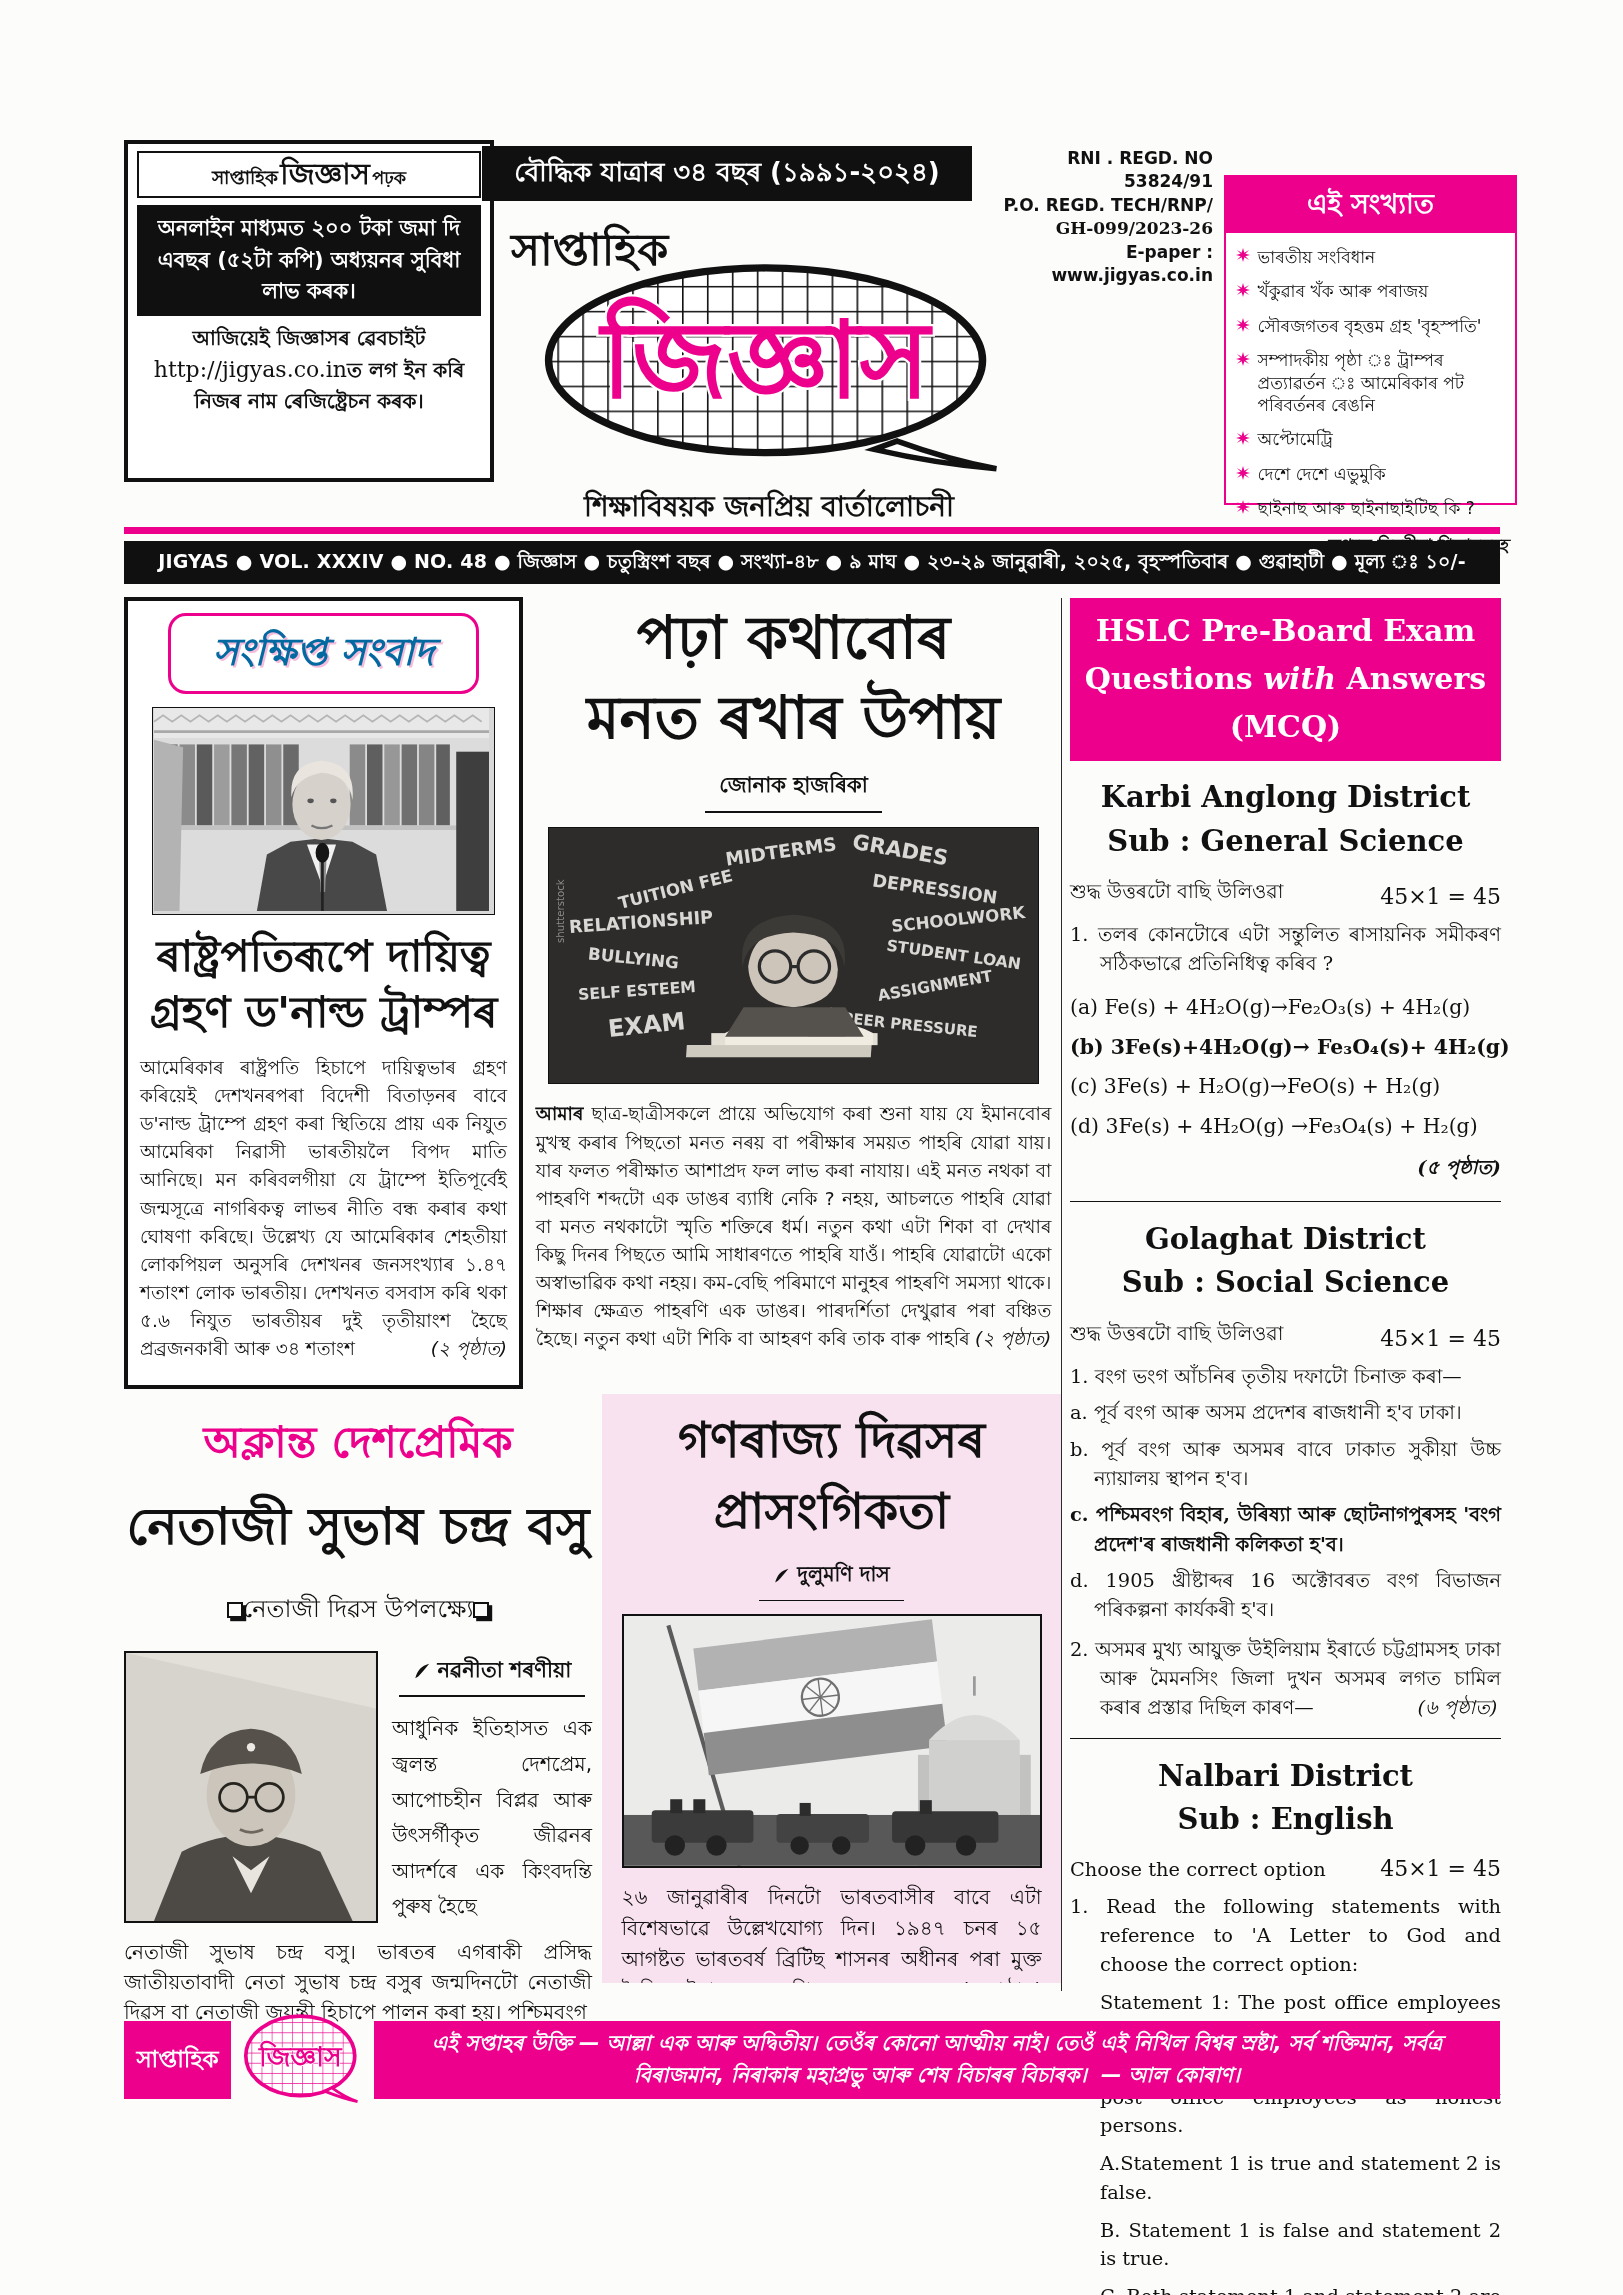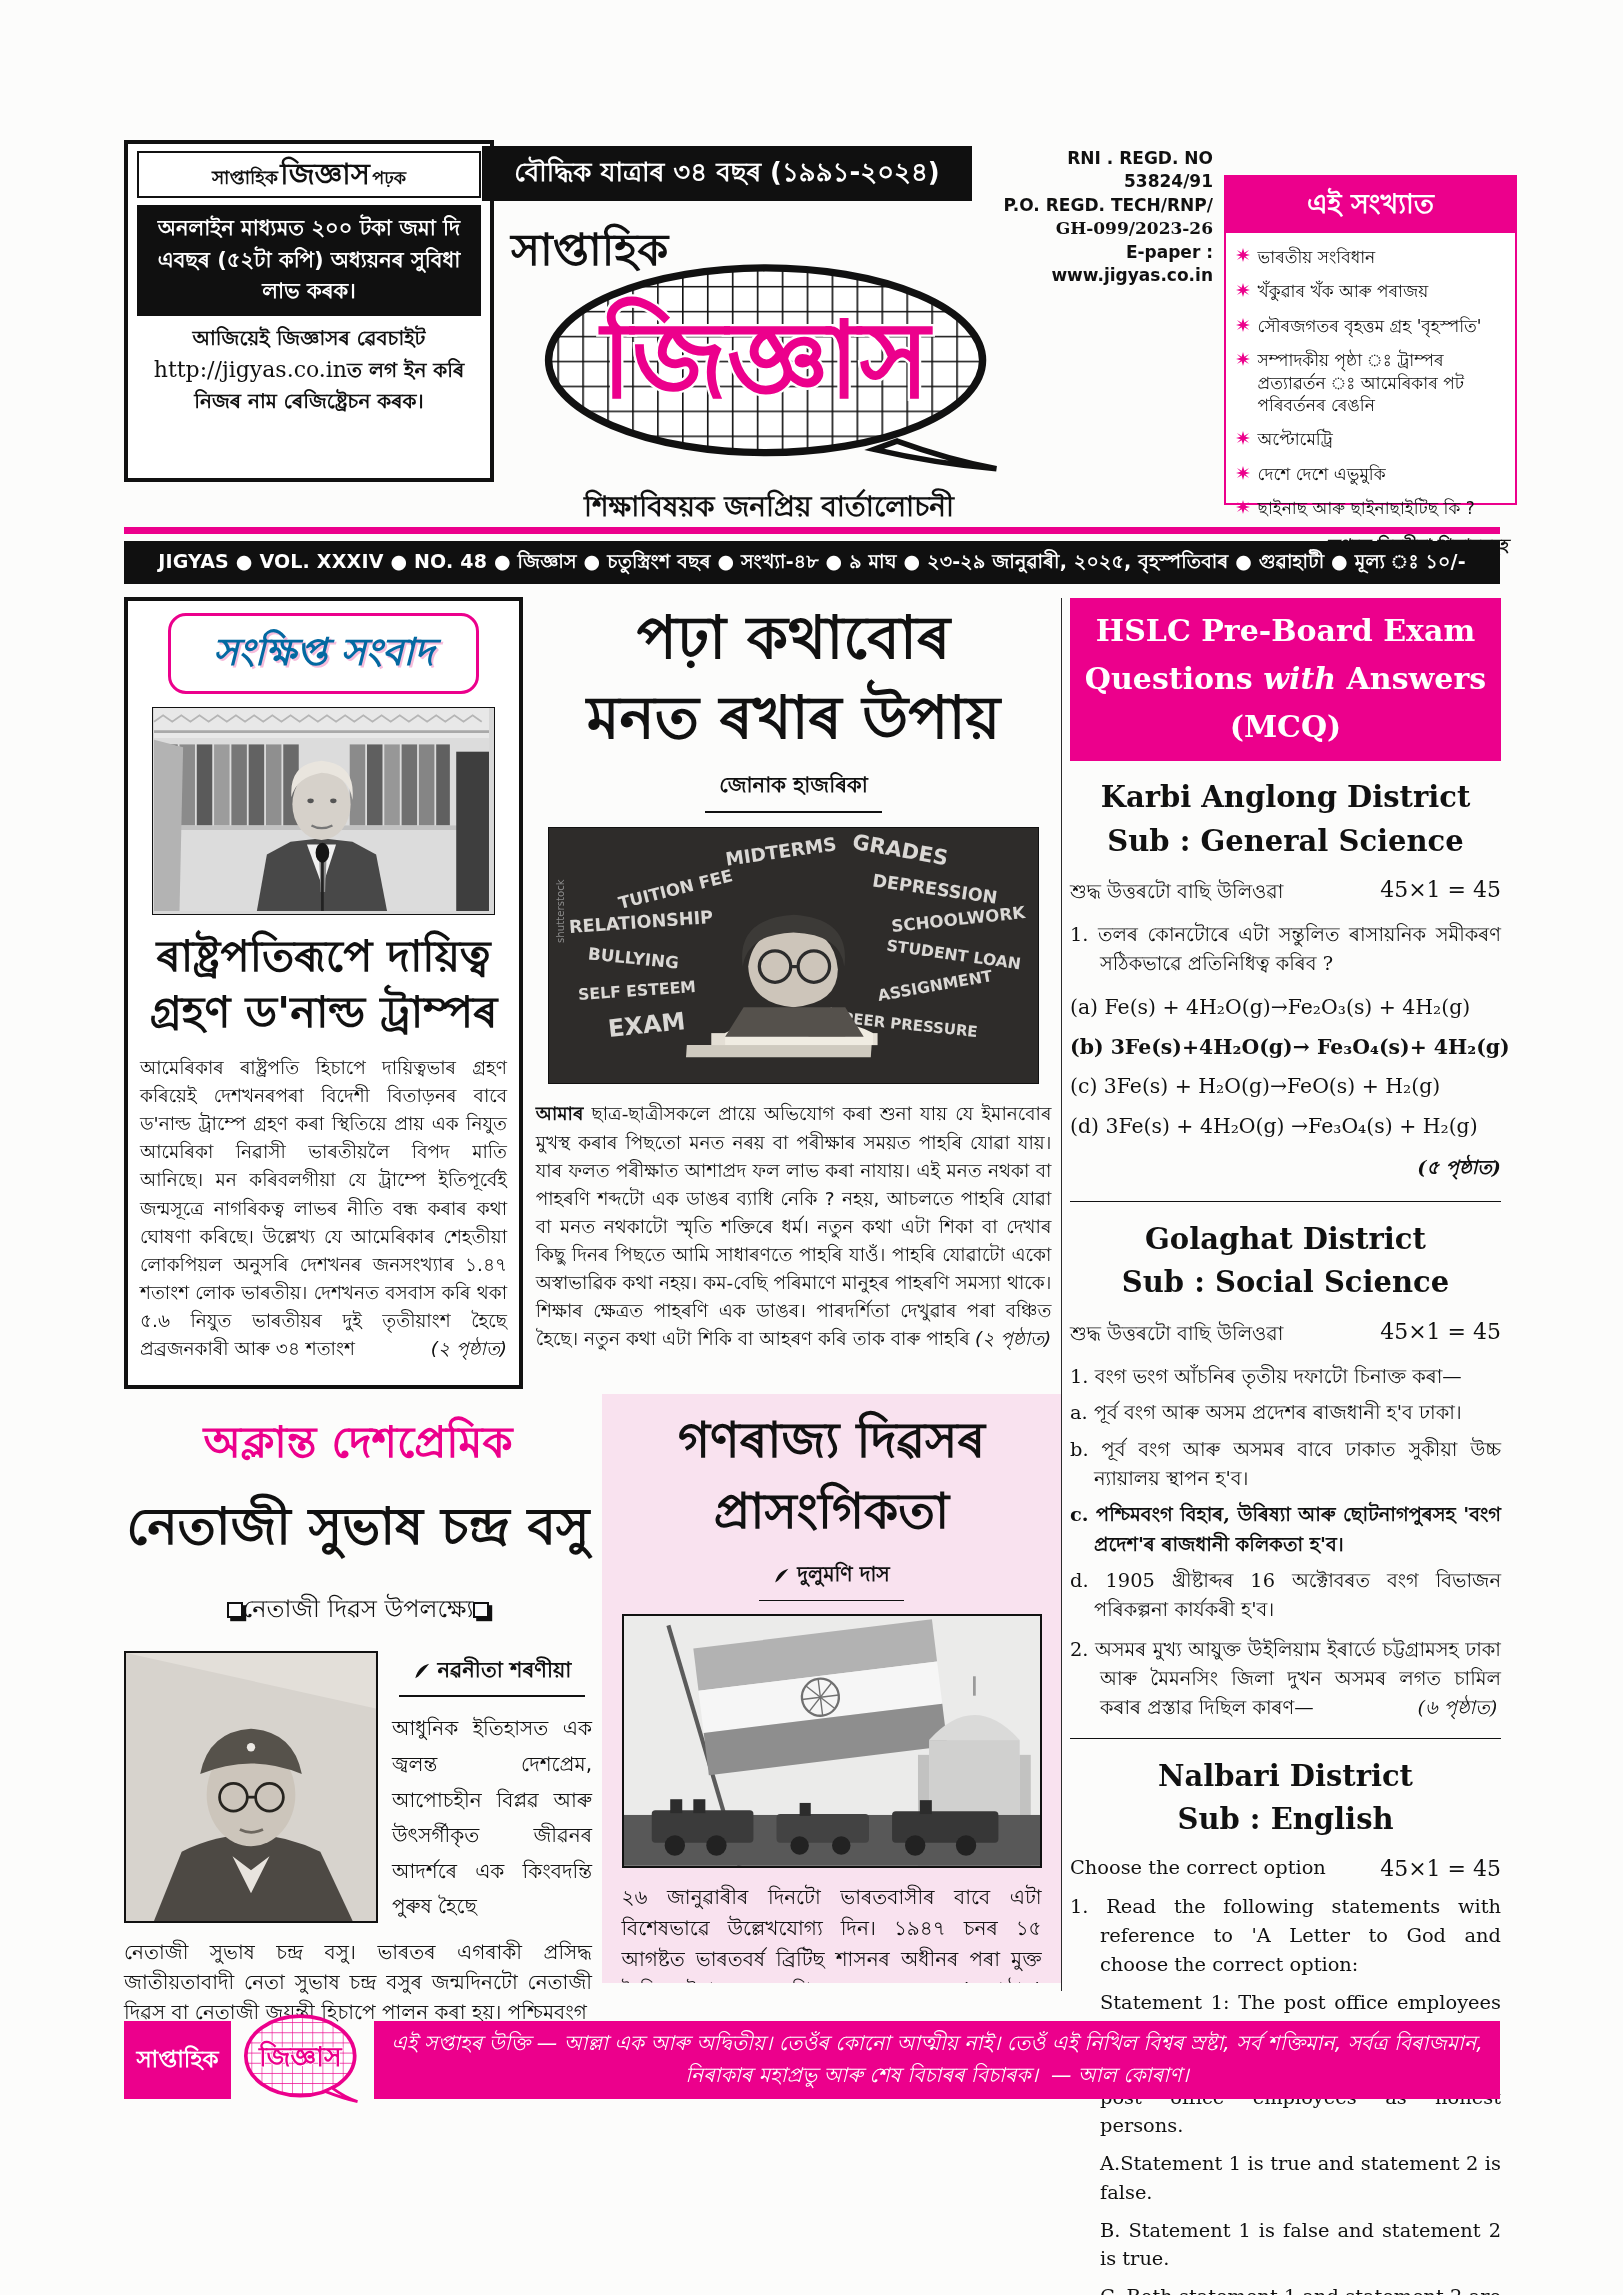--- a/index.html
+++ b/index.html
@@ -87,38 +87,38 @@
   .r-headline{text-align:center;font-size:49px;font-weight:800;line-height:1.45;margin-top:11px;
               font-family:"DejaVu Serif",serif;}
   .repub .byline .inner{font-size:20.4px;border-bottom:1.9px solid #111;}
   .r-photo{margin:13px auto 0;width:416px;height:250px;border:2.3px solid #111;background:#ececec;}
   .r-body{margin:14px 19.4px 0;font-size:20px;line-height:1.55;text-align:justify;}
   
   .exam{left:1070px;top:598px;width:431px;font-family:"DejaVu Serif",serif;}
   .exam-head{background:#EC008C;color:#fff;text-align:center;font-weight:bold;font-size:30px;
              line-height:1.6;padding:9.3px 0;}
   .district{text-align:center;font-weight:bold;font-size:29px;line-height:1.5;margin-top:15.7px;}
-  .instr-row{display:flex;justify-content:space-between;align-items:flex-start;margin-top:14px;
+  .instr-row{display:flex;justify-content:space-between;align-items:flex-end;margin-top:14px;
              font-size:19.4px;}
   .instr-row .marks{font-size:22px;}
   .q{margin-top:11px;font-size:19.4px;line-height:1.5;text-align:justify;padding-left:30px;text-indent:-30px;}
   .chem{margin-top:9.3px;font-size:20.4px;line-height:1.95;}
   .chem div{white-space:nowrap;}
   .opt{margin-top:7.4px;font-size:19.4px;line-height:1.5;text-align:justify;padding-left:24px;text-indent:-24px;}
   .bold{font-weight:bold;}
   .jumpline{text-align:right;font-style:italic;font-weight:bold;font-size:19.4px;margin-top:6.5px;}
   .exam hr{border:none;border-top:1.9px solid #111;margin:15.7px 0 0;}
   .stmt{margin-top:10.2px;font-size:19.4px;line-height:1.45;text-align:justify;}
   
   .bb-weekly{left:124px;top:2021px;width:107px;height:78px;background:#EC008C;color:#fff;
              display:flex;align-items:center;justify-content:center;font-size:23px;font-weight:800;}
   .bb-logo{left:241px;top:2012px;width:125px;height:96px;}
   .bb-quote{left:374px;top:2021px;width:1126px;height:78px;background:#EC008C;color:#fff;
             display:flex;align-items:center;justify-content:center;text-align:center;
-            font-size:20.4px;font-weight:normal;font-style:italic;line-height:1.55;padding:0 14px;
+            font-size:20.4px;font-weight:bold;font-style:italic;line-height:1.55;padding:0 14px;
             box-sizing:border-box;}
 </style>
 </head>
 <body>
 
 <div class="page">
 
   <div class="abs tlbox">
     <div class="tl-head">
       <span class="w">সাপ্তাহিক</span>

